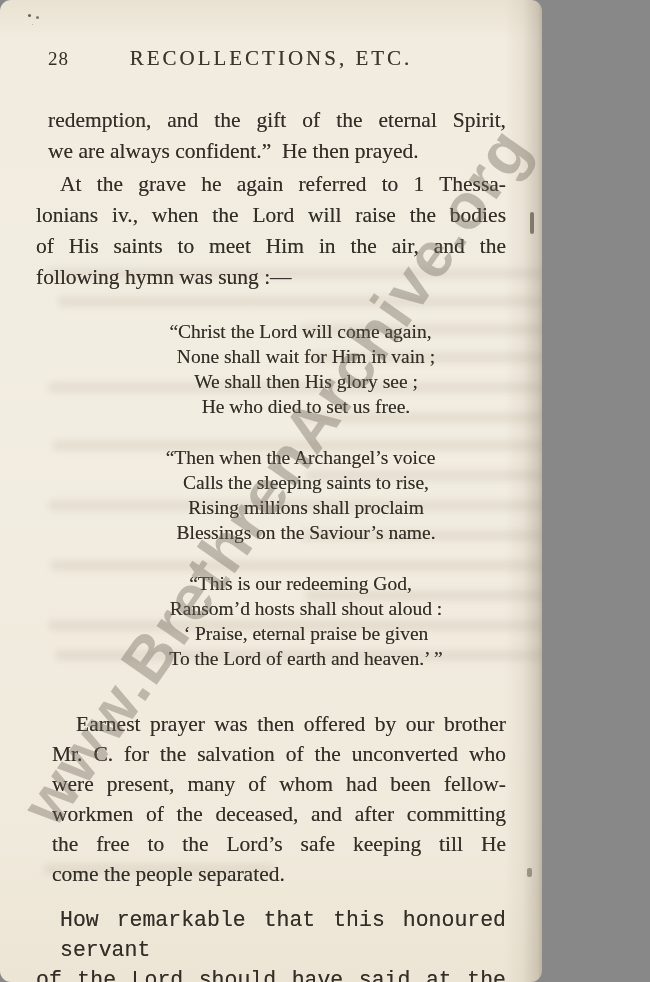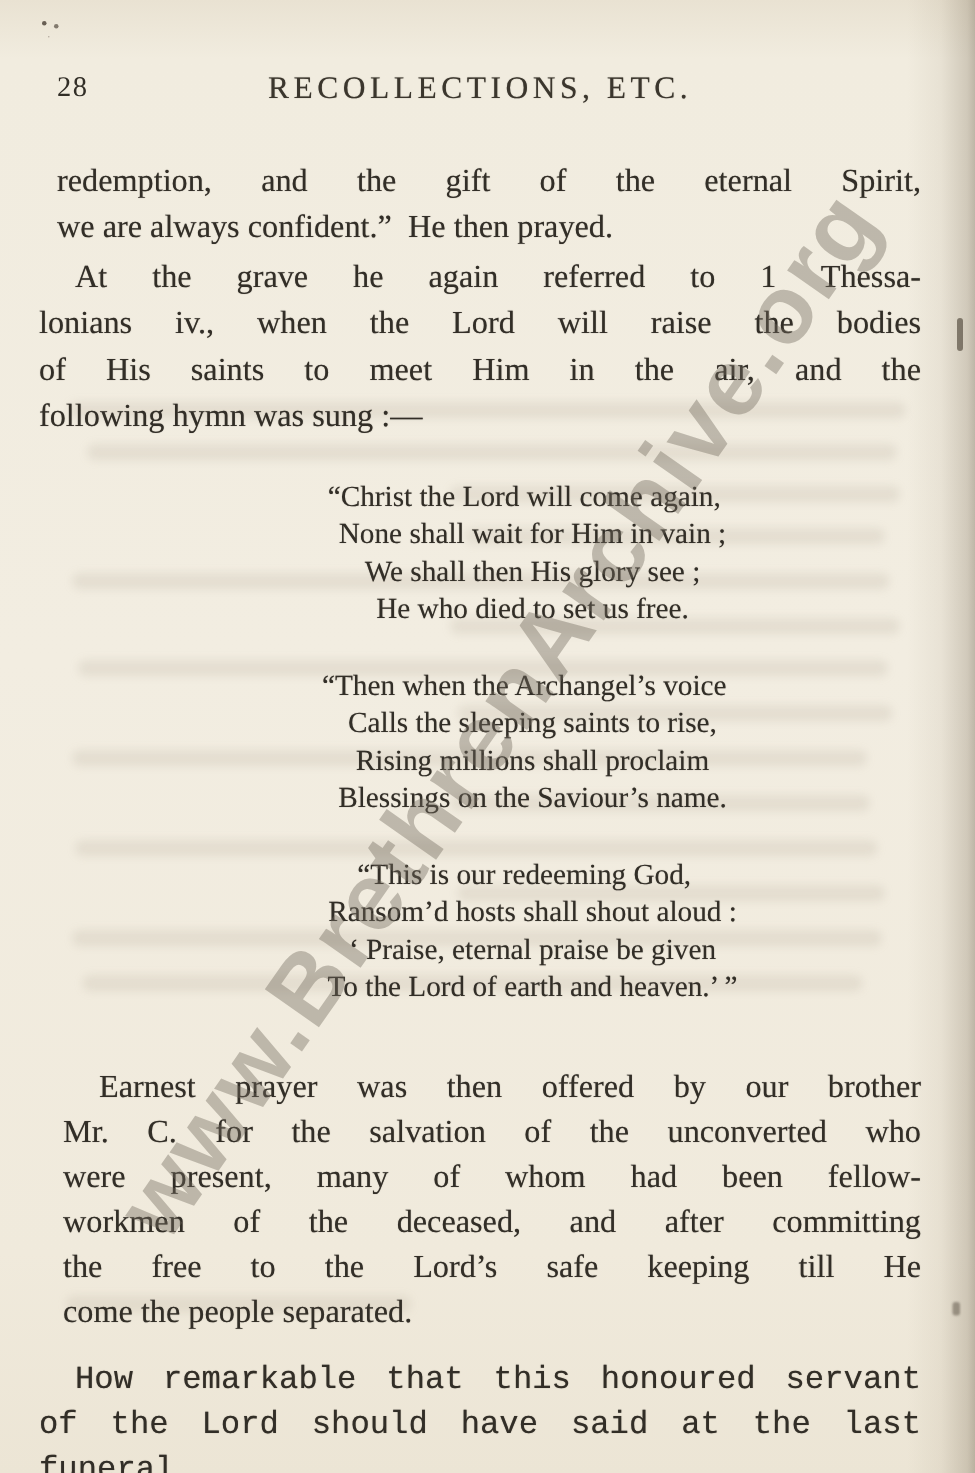--- a/index.html
+++ b/index.html
@@ -2,30 +2,31 @@
 <html><head>
 <meta charset="utf-8">
 <style>
   html, body {
     margin: 0;
     padding: 0;
     background: #888;
   }
   .page {
     position: relative;
-    width: 650px;
+    width: 542px;
     height: 982px;
     box-sizing: border-box;
-    padding: 46px 36px 0 26px;
+    padding: 46px 36px 0 36px;
     overflow: hidden;
     font-family: "Liberation Serif", "DejaVu Serif", serif;
     color: #322e27;
     background:
       linear-gradient(90deg, rgba(0,0,0,0) 93%, rgba(120,102,75,0.08) 96.5%, rgba(92,76,52,0.22) 99.2%, rgba(70,56,36,0.30) 100%),
       linear-gradient(180deg, #e9e2d2 0%, #f1ecdf 4%, #f2ede1 45%, #f0eadc 85%, #ece5d5 100%);
+    border-radius: 11px;
   }
   
   .header {
     position: relative;
     height: 26px;
   }
   .pagenum {
     position: absolute;
     left: 12px;
     top: 2px;

